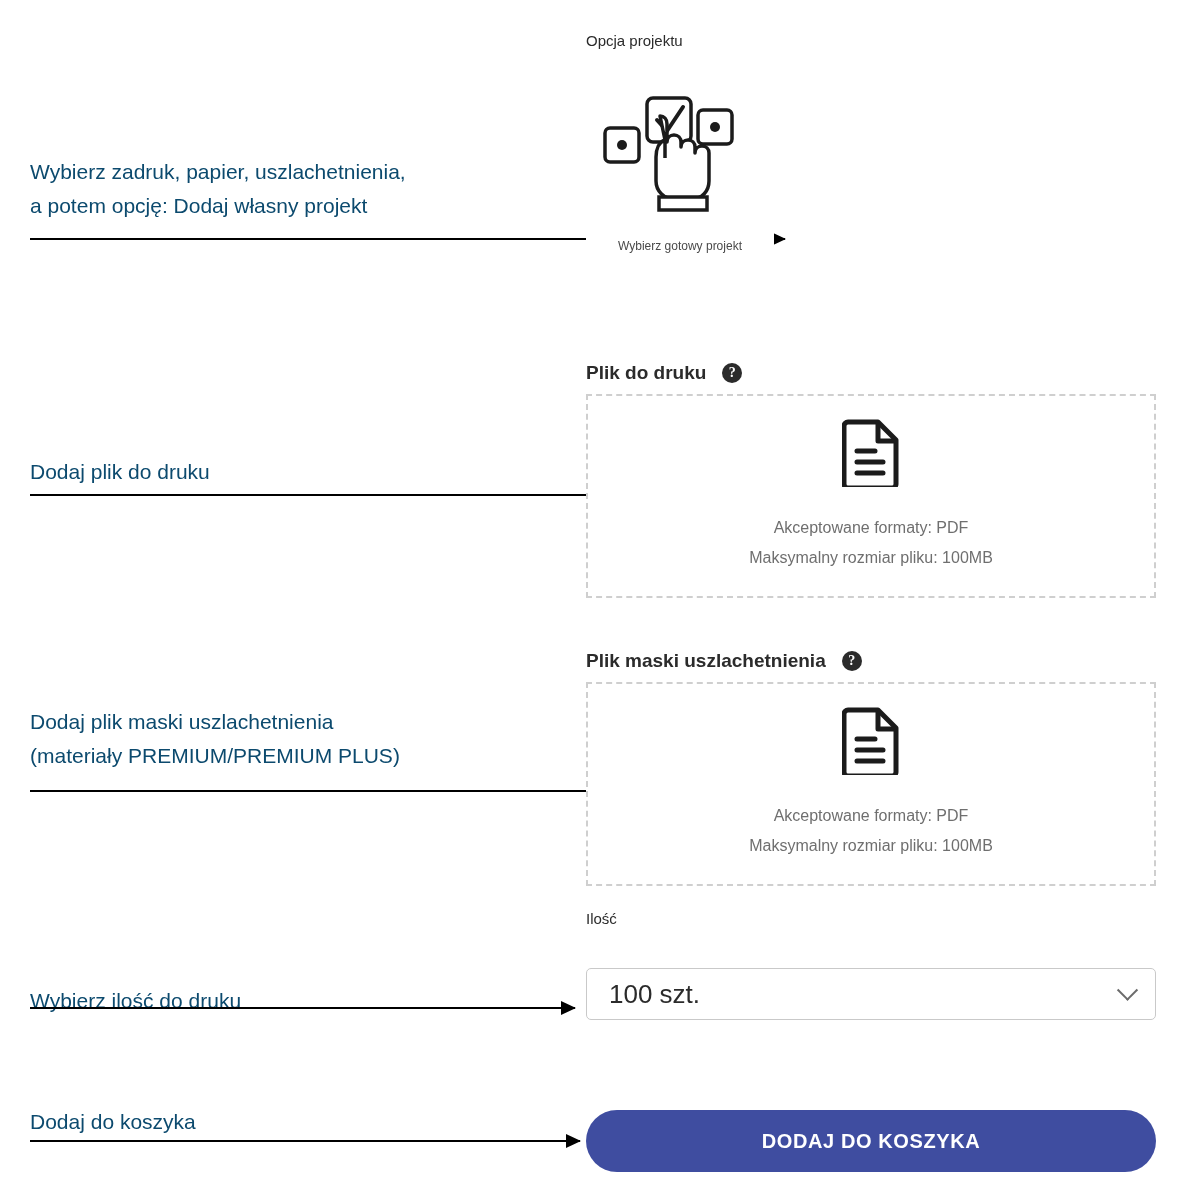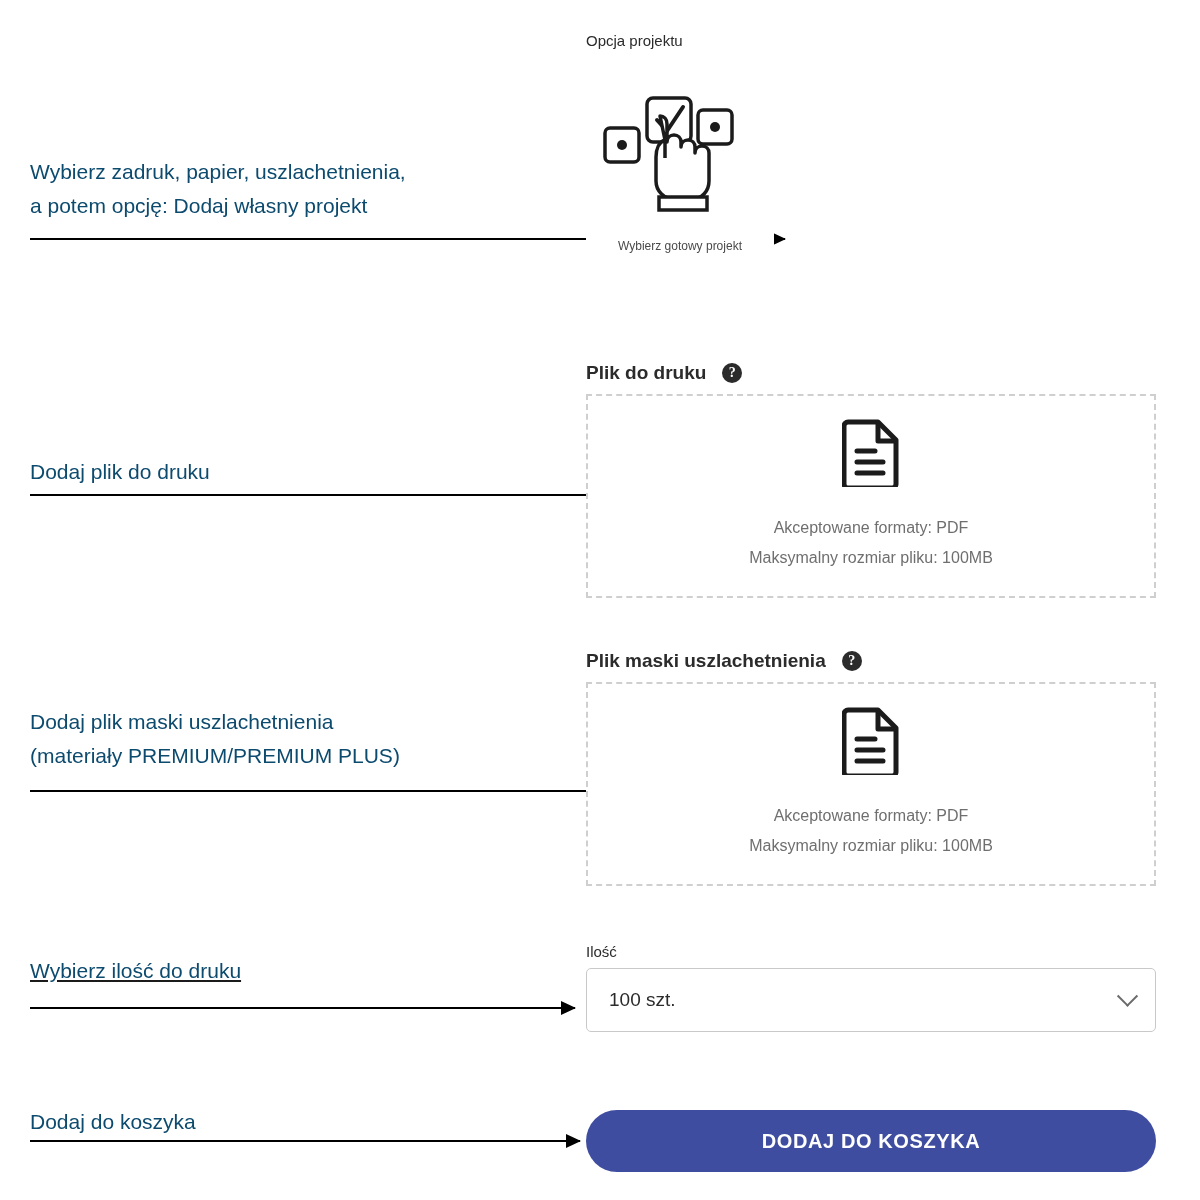--- a/index.html
+++ b/index.html
@@ -121,36 +121,36 @@
     background: #ffffff;
   }
   .dropzone .dz-icon { margin-bottom: 22px; }
   .dropzone .dz-line {
     font-size: 16px;
     color: #6f6f6f;
     line-height: 30px;
   }
 
   
-  #ilosc-label { left: 586px; top: 943px; }
+  #ilosc-label { left: 586px; top: 910px; }
   .select-box {
     position: absolute;
     left: 586px;
     top: 968px;
     width: 570px;
-    height: 64px;
+    height: 52px;
     box-sizing: border-box;
     border: 1px solid #c9c9c9;
     border-radius: 5px;
     background: #ffffff;
     display: flex;
     align-items: center;
     justify-content: space-between;
     padding: 0 20px 0 22px;
-    font-size: 19px;
+    font-size: 26px;
     color: #2b2b2b;
   }
   .chevron {
     width: 13px;
     height: 13px;
     border-right: 2px solid #6b6b6b;
     border-bottom: 2px solid #6b6b6b;
     transform: rotate(45deg) translate(-3px,-3px);
   }
 
@@ -185,21 +185,21 @@
   <div class="ann-text">Dodaj plik do druku</div>
 </div>
 <div class="arrow" style="left:30px; top:494px; width:680px;"></div>
 
 <div class="annotation" style="top:705px;">
   <div class="ann-text">Dodaj plik maski uszlachetnienia
 (materiały PREMIUM/PREMIUM PLUS)</div>
 </div>
 <div class="arrow" style="left:30px; top:790px; width:680px;"></div>
 
-<div class="annotation" style="top:954px;text-decoration:underline;">
+<div class="annotation" style="top:984px;">
   <div class="ann-text">Wybierz ilość do druku</div>
 </div>
 <div class="arrow" style="left:30px; top:1007px; width:545px;"></div>
 
 <div class="annotation" style="top:1105px;">
   <div class="ann-text">Dodaj do koszyka</div>
 </div>
 <div class="arrow" style="left:30px; top:1140px; width:550px;"></div>
 
 <div class="sec-title" id="opcja-title">Opcja projektu</div>

